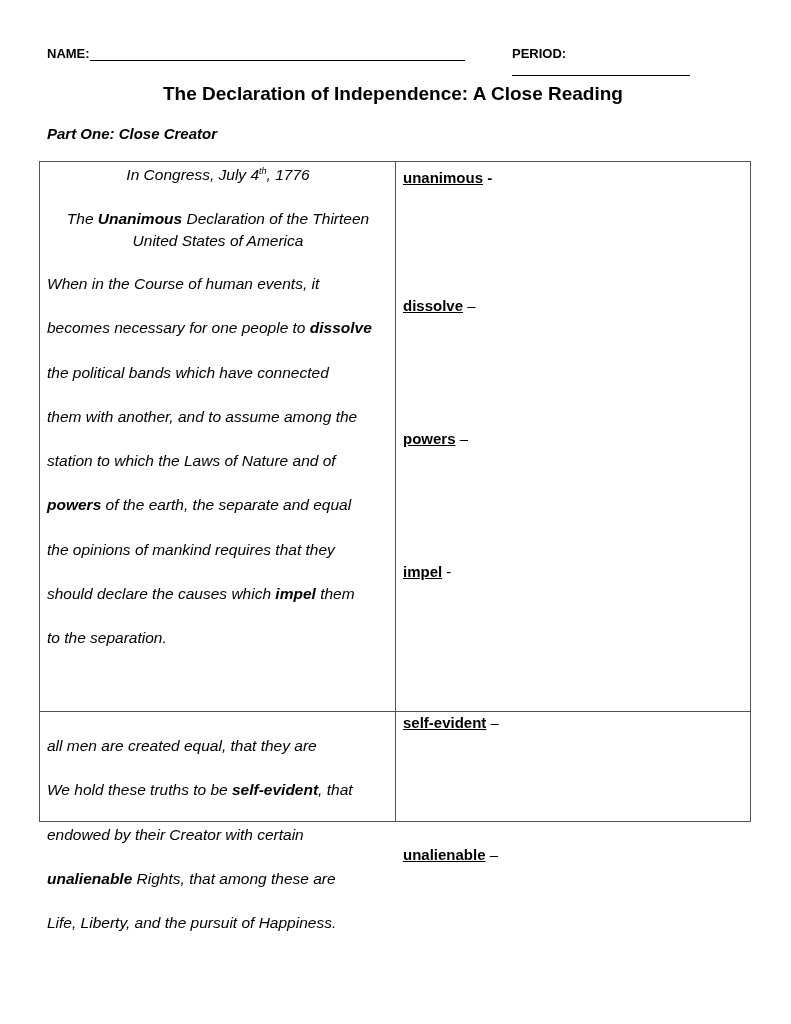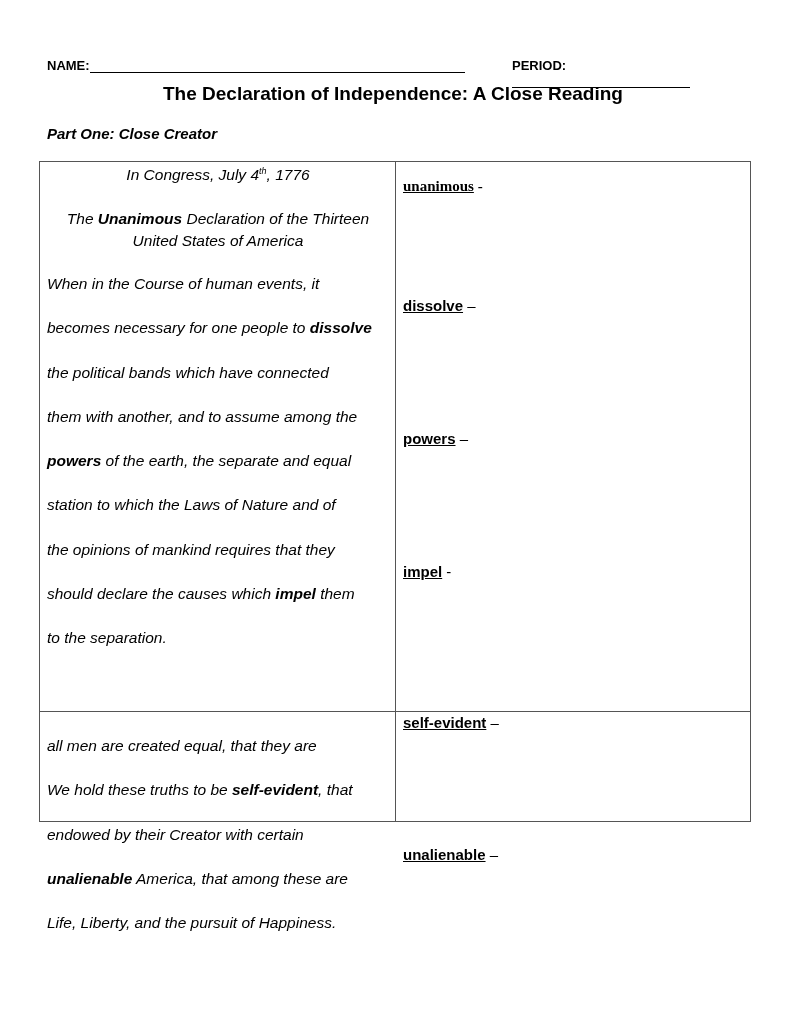--- a/index.html
+++ b/index.html
@@ -1,21 +1,21 @@
 <!DOCTYPE html>
 <html><head>
 <meta charset="utf-8">
 <style>
   html, body { margin: 0; padding: 0; background: #ffffff; }
   body {
     width: 791px; height: 1024px; position: relative; overflow: hidden;
     font-family: "Liberation Sans", sans-serif; color: #000;
   }
   .header-line {
-    position: absolute; top: 58px; left: 47px; right: 47px; height: 20px;
+    position: absolute; top: 46px; left: 47px; right: 47px; height: 20px;
     font-size: 13px; font-weight: bold;
   }
   .name-field { position: absolute; left: 0; top: 0; }
   .period-field { position: absolute; left: 465px; top: 0; }
   .blank { display: inline-block; border-bottom: 1.5px solid #000; vertical-align: bottom; height: 14px; }
   .title {
     position: absolute; top: 83px; left: 0; width: 786px; text-align: center;
     font-size: 19px; font-weight: bold;
   }
   .part {
@@ -65,45 +65,45 @@
       <span>In Congress, July 4</span><span class="sup">th</span><span>, 1776</span>
     </div>
     <div class="center-line">
       <span>The </span><b>Unanimous</b><span> Declaration of the Thirteen</span>
     </div>
     <div class="center-line" style="margin-bottom:10px;">United States of America</div>
     <div><span>When in the Course of human events, it</span><b></b><span></span></div>
     <div><span>becomes necessary for one people to </span><b>dissolve</b><span></span></div>
     <div><span>the political bands which have connected</span><b></b><span></span></div>
     <div><span>them with another, and to assume among the</span><b></b><span></span></div>
+    <div><span>station to which the Laws of Nature and of</span><b></b><span></span></div>
     <div><span></span><b>powers</b><span> of the earth, the separate and equal</span></div>
-    <div><span>station to which the Laws of Nature and of</span><b></b><span></span></div>
     <div><span>the opinions of mankind requires that they</span><b></b><span></span></div>
     <div><span>should declare the causes which </span><b>impel</b><span> them</span></div>
     <div><span>to the separation.</span><b></b><span></span></div>
   </div>
 
-  <div class="vocab" style="top:16px;font-family:Liberation Serif, serif;">
+  <div class="vocab" style="top:7px;">
     <span class="term">unanimous</span><span class="dash" style="font-weight:bold"> -</span>
   </div>
   <div class="vocab" style="top:135px;">
     <span class="term">dissolve</span><span class="dash"> –</span>
   </div>
   <div class="vocab" style="top:268px;">
     <span class="term">powers</span><span class="dash"> –</span>
   </div>
   <div class="vocab" style="top:401px;">
     <span class="term">impel</span><span class="dash"> -</span>
   </div>
 
   <div class="passage" style="top:562px;">
     <div><span>all men are created equal, that they are</span><b></b><span></span></div>
     <div><span>We hold these truths to be </span><b>self-evident</b><span>, that</span></div>
     <div><span>endowed by their Creator with certain</span><b></b><span></span></div>
-    <div><span></span><b>unalienable</b><span> America, that among these are</span></div>
+    <div><span></span><b>unalienable</b><span> Rights, that among these are</span></div>
     <div><span>Life, Liberty, and the pursuit of Happiness.</span><b></b><span></span></div>
   </div>
 
   <div class="vocab" style="top:552px;">
     <span class="term">self-evident</span><span class="dash"> –</span>
   </div>
   <div class="vocab" style="top:684px;">
     <span class="term">unalienable</span><span class="dash"> –</span>
   </div>
 </div>

